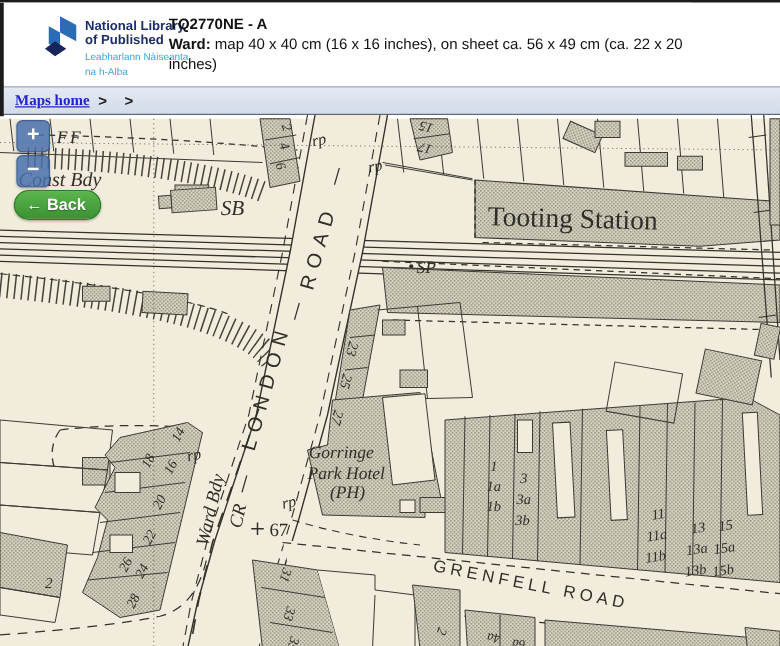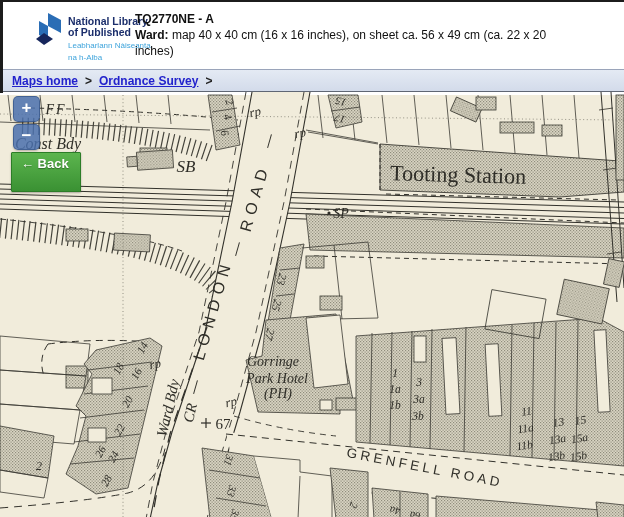--- a/index.html
+++ b/index.html
@@ -18,36 +18,36 @@
   .logo-ga{font-size:8px;color:#41a5dc;line-height:9px;margin-top:3px;}
   .title-block{position:absolute;left:135px;top:9px;font-size:12px;color:#111;line-height:16px;}
   .title-block .b{font-weight:bold;}
   
   .breadcrumb{
     position:absolute;left:0;top:67px;width:624px;height:23px;box-sizing:border-box;
     background:linear-gradient(#e4eaf4,#d3dbea);
     border-top:1px solid #9aa4ba;border-bottom:1px solid #5f6674;
     display:flex;align-items:center;padding-left:12px;font-size:12px;font-weight:bold;z-index:10;
   }
-  .breadcrumb a{color:#2222cc;text-decoration:underline;cursor:pointer;}
+  .breadcrumb a{color:#2222cc;text-decoration:underline;cursor:pointer;font-family:Liberation Serif, serif;}
   .breadcrumb .sep{color:#222;margin:0 7px;}
   
   .map-wrap{position:absolute;left:0;top:90px;width:624px;height:427px;}
   .map-wrap svg{display:block;}
   
   .zoomctl{position:absolute;left:13px;top:4px;z-index:20;}
   .zbtn{
     width:25px;height:24px;margin-bottom:2px;border-radius:5px;border:1px solid rgba(40,70,120,.55);
     background:rgba(74,112,173,.85);color:#fff;font-size:17px;font-weight:bold;line-height:22px;
     text-align:center;cursor:pointer;box-shadow:0 1px 2px rgba(0,0,0,.25);
   }
   .backbtn{
     position:absolute;left:11px;top:60px;z-index:20;cursor:pointer;
-    background:linear-gradient(#5cb54e,#3a9133);border:1px solid #2c7d27;border-radius:1px;
-    color:#fff;font-size:13px;font-weight:bold;padding:3px 11px 20px 9px;
+    background:linear-gradient(#5cb54e,#3a9133);border:1px solid #2c7d27;border-radius:12px;
+    color:#fff;font-size:13px;font-weight:bold;padding:3px 11px 4px 9px;
     text-shadow:0 1px 1px rgba(0,0,0,.35);box-shadow:0 1px 2px rgba(0,0,0,.3);
   }
   
   text{fill:#2f2e28;}
   .ser{font-family:"Liberation Serif",serif;}
   .it{font-family:"Liberation Serif",serif;font-style:italic;}
   .rd{font-family:"Liberation Sans",sans-serif;}
 </style>
 </head>
 <body>
@@ -70,21 +70,20 @@
   </div>
   <div class="title-block">
     <div class="b">TQ2770NE - A</div>
     <div><span class="b">Ward:</span><span> map 40 x 40 cm (16 x 16 inches), on sheet ca. 56 x 49 cm (ca. 22 x 20 inches)</span></div>
   </div>
 </div>
 
 <div class="breadcrumb">
   <a>Maps home</a>
   <span class="sep">&gt;</span>
-  <a>Ordnance Survey</a>
   <span class="sep">&gt;</span>
 </div>
 
 <div class="map-wrap">
 
 <svg width="624" height="427" viewBox="0 90 624 427">
   <defs>
     <pattern id="stip" width="3" height="3" patternUnits="userSpaceOnUse">
       <rect width="3" height="3" fill="#d9d5c3"></rect>
       <rect x="0" y="0" width="1.2" height="1.2" fill="#8f8c7c"></rect>

